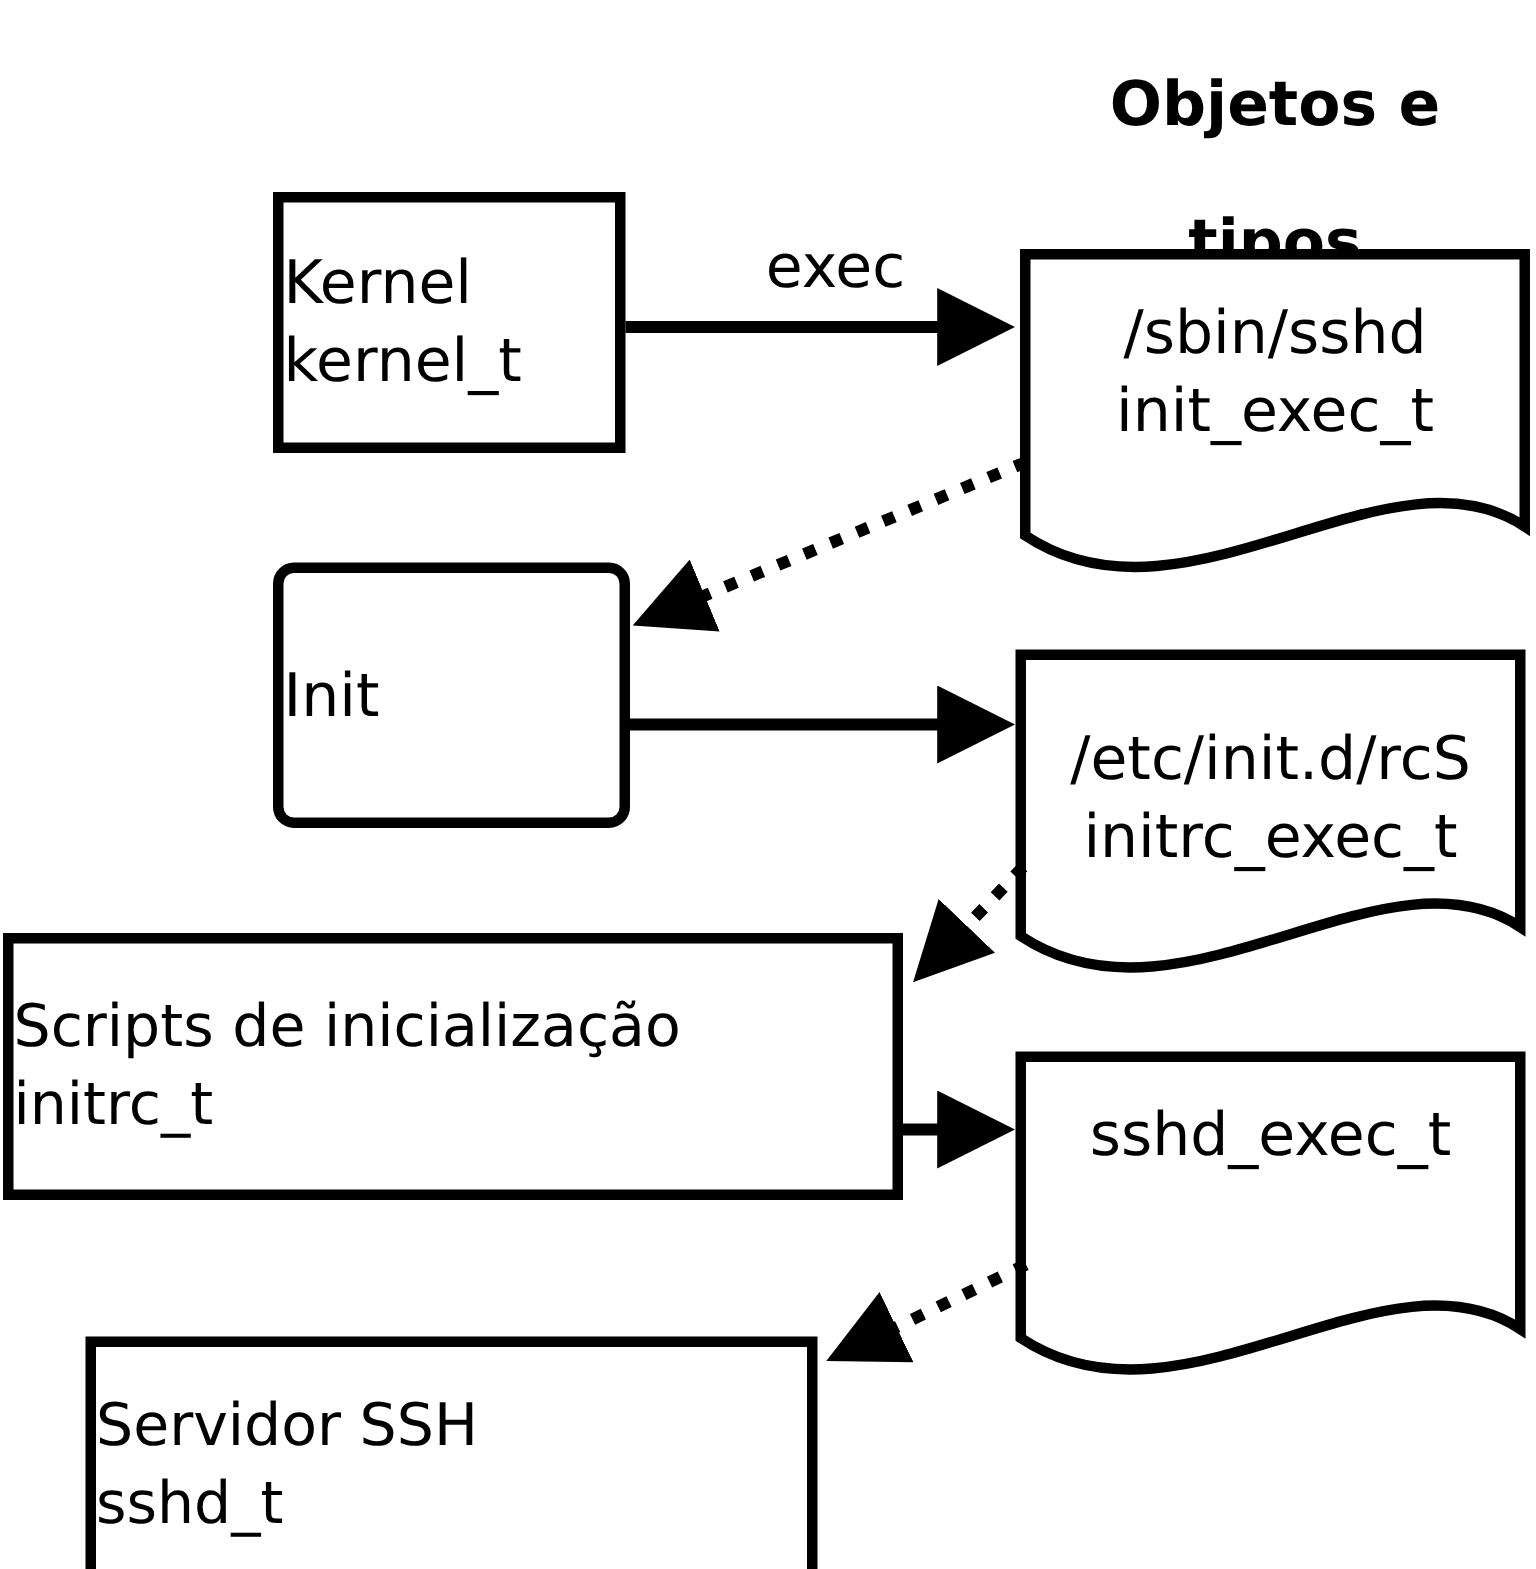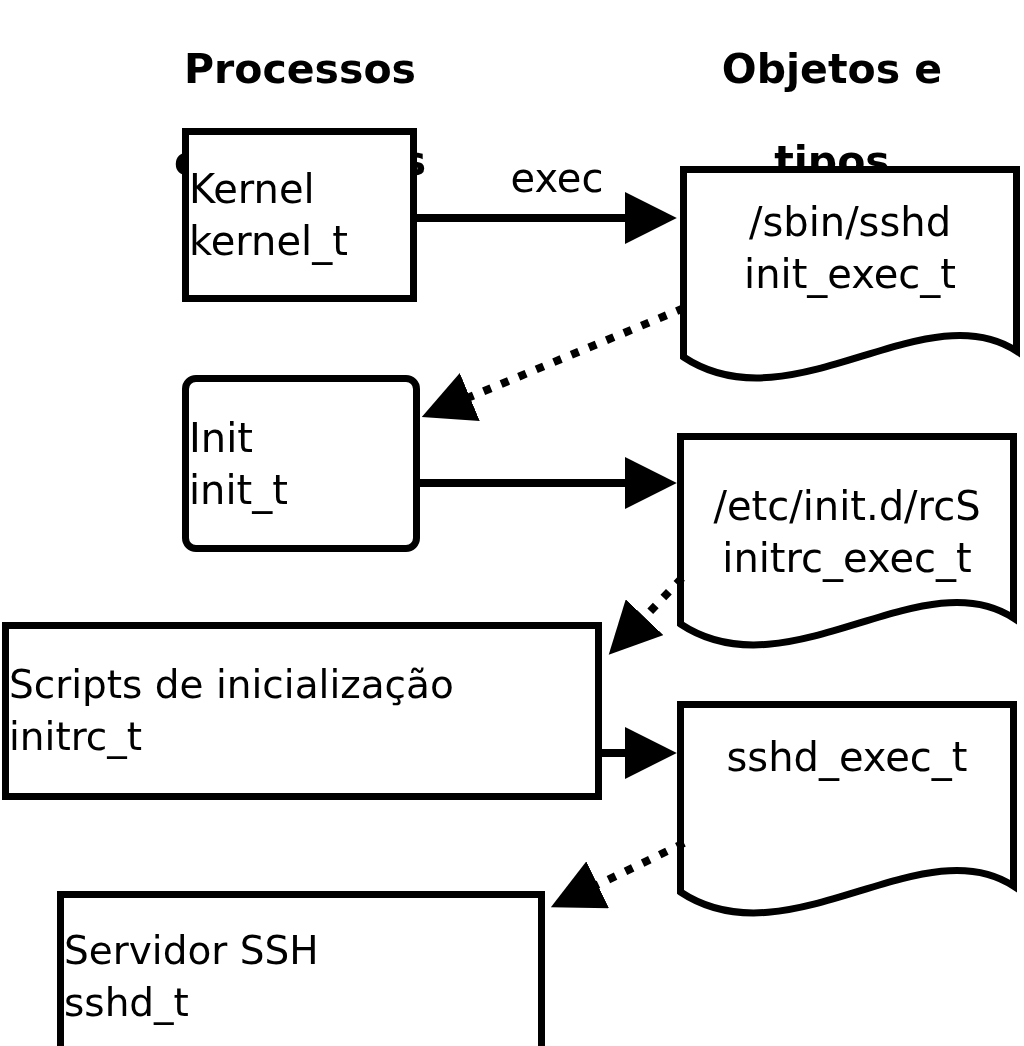--- a/index.html
+++ b/index.html
@@ -5,21 +5,21 @@
   html,body { margin:0; padding:0; background:#ffffff; }
   .canvas {
     position:relative; width:1024px; height:1046px; background:#ffffff;
     color:#000000; font-family:"DejaVu Sans", sans-serif; overflow:hidden;
   }
   .hdr {
     position:absolute; top:0; font-weight:bold; font-size:41px;
     line-height:46px; text-align:center; white-space:pre-line;
   }
   .hdr-left  { left:140px; width:320px; }
-  .hdr-right { left:677px; width:310px; }
+  .hdr-right { left:695px; width:310px; }
   .hdr span { display:block; }
   .pbox {
     position:absolute; box-sizing:border-box; border:7px solid #000;
     background:#fff; display:flex; flex-direction:column; align-items:flex-start;
     justify-content:center; font-size:40px; line-height:52px; text-align:center;
   }
   #box-kernel { left:182px; top:128px; width:235px; height:174px; }
   #box-init   { left:182px; top:375px; width:238px; height:177px;border-radius:14px; }
   #box-initrc { left:2px;   top:622px; width:600px; height:178px; font-size:39px; }
   #box-sshd   { left:57px;  top:867px; width:488px; height:171px; font-size:39px;margin-top:24px; }
@@ -36,36 +36,31 @@
   .exec-label {
     position:absolute; left:492px; top:156px; width:130px;
     text-align:center; font-size:40px; line-height:44px;
   }
 </style>
 </head>
 <body>
 
 <div class="canvas">
 
-  <div class="hdr hdr-left">
-    <span>Processos</span>
-    <span>e domínios</span>
-  </div>
   <div class="hdr hdr-right">
     <span>Objetos e</span>
     <span>tipos</span>
   </div>
 
   <div class="pbox" id="box-kernel">
     <span>Kernel</span>
     <span>kernel_t</span>
   </div>
   <div class="pbox" id="box-init">
     <span>Init</span>
-    <span>init_t</span>
   </div>
   <div class="pbox" id="box-initrc">
     <span>Scripts de inicialização</span>
     <span>initrc_t</span>
   </div>
   <div class="pbox" id="box-sshd">
     <span>Servidor SSH</span>
     <span>sshd_t</span>
   </div>
 

